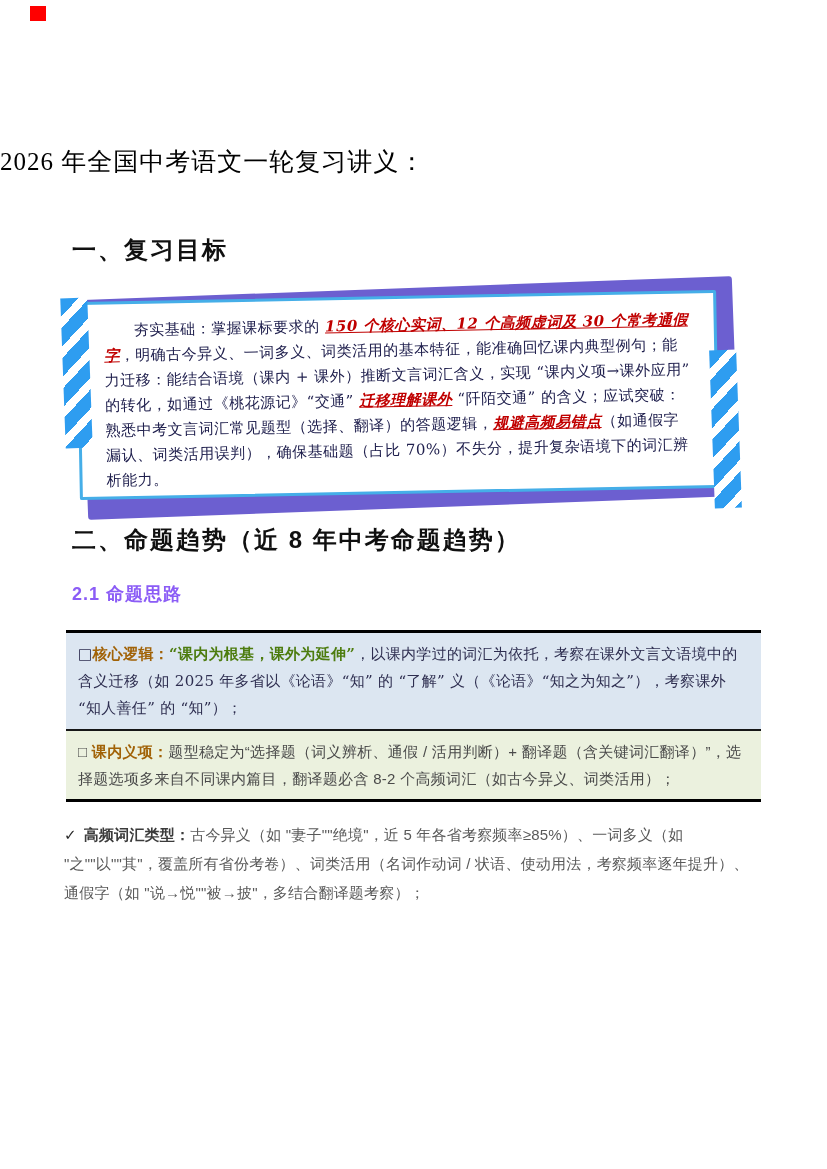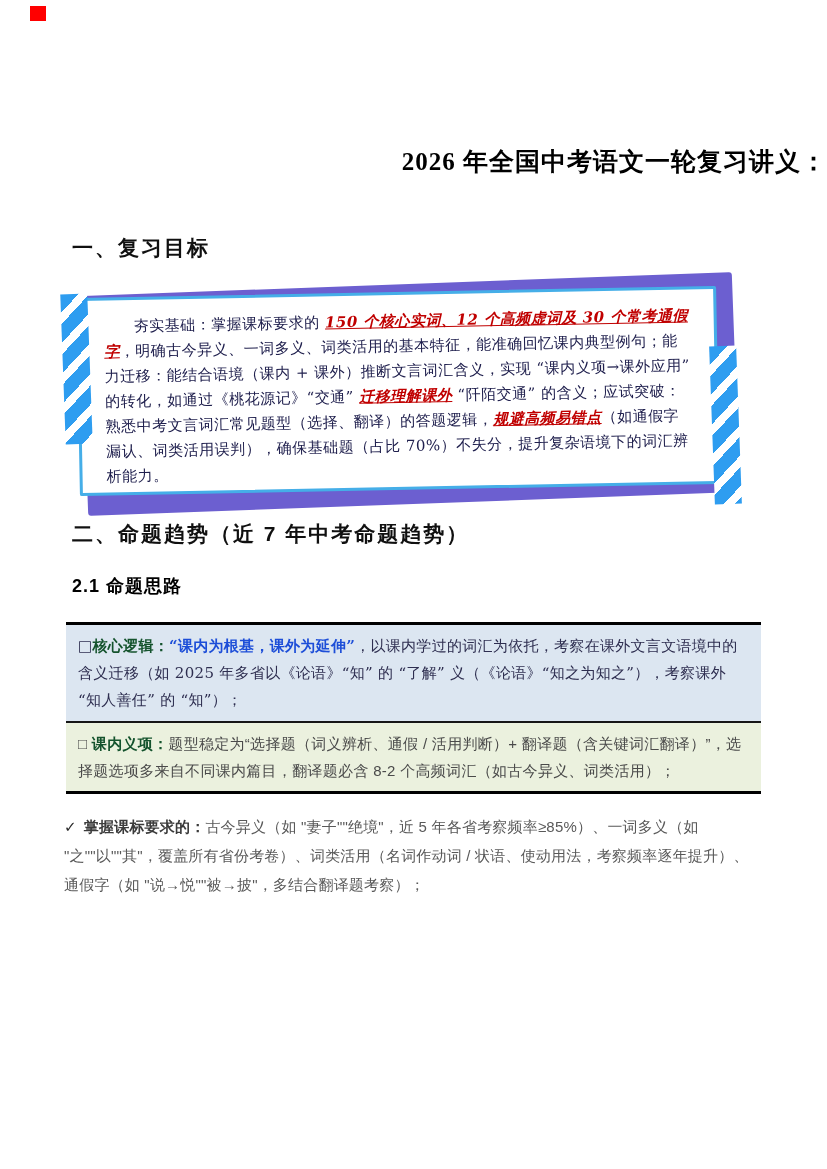--- a/index.html
+++ b/index.html
@@ -9,33 +9,33 @@
     position:relative;
     overflow:hidden;
     font-family:"Liberation Sans","DejaVu Sans",sans-serif;
     -webkit-font-smoothing:antialiased;
   }
   
   .corner-marker{position:absolute;left:30px;top:6px;width:16px;height:15px;background:#ff0000;}
 
   
   .doc-title{
-    margin:142px 0 16px 0;text-align:right;
+    margin:142px 0 16px 0;text-align:left;
     font-family:"Liberation Serif","DejaVu Serif",serif;
-    font-size:25px;font-weight:bold;color:#000;line-height:40px;
+    font-size:25px;font-weight:normal;color:#000;line-height:40px;
   }
   .t-line{display:block;letter-spacing:1px;}
 
   
   .h-sec{
-    margin:52px 0 0 72px;font-size:21px;font-weight:bold;color:#101010;
+    margin:52px 0 0 72px;font-size:24px;font-weight:bold;color:#101010;
     font-family:"Liberation Sans","DejaVu Sans",sans-serif;letter-spacing:2px;
   }
   .h-sec2{margin-top:30px;}
-  .h-sub{margin:26px 0 0 72px;font-size:18px;font-weight:bold;color:#000000;letter-spacing:1px;}
+  .h-sub{margin:26px 0 0 72px;font-size:18px;font-weight:bold;color:#8b5cf6;letter-spacing:1px;}
 
   
   .goal-wrap{position:relative;margin:30px 0 0 78px;width:640px;height:198px;}
   .goal-purple{
     position:absolute;left:6px;top:-8px;right:-18px;bottom:-14px;
     background:#6c5fd0;transform:rotate(-2.1deg);border-radius:3px;z-index:1;
   }
   .goal-card{
     position:absolute;left:0;top:0;right:0;bottom:0;
     background:#ffffff;border:3px solid #45aee8;border-radius:2px;
@@ -53,23 +53,23 @@
     background:repeating-linear-gradient(135deg,#2e9df0 0 13px,#ffffff 13px 21px);
   }
   .stripe-left{left:-15px;top:2px;height:150px;transform:rotate(-2.1deg);}
   .stripe-right{right:-21px;top:54px;height:158px;transform:rotate(-2.1deg);}
 
   
   .trend-table{margin:24px 66px 0 66px;border-top:3px solid #000;border-bottom:3px solid #000;}
   .trow{padding:7px 12px;}
   .trow + .trow{border-top:2px solid #161616;}
   .trow p{margin:0;font-size:15px;line-height:27px;letter-spacing:0.3px;}
-  .trow b.lab{color:#14532d;font-family:"Liberation Sans","DejaVu Sans",sans-serif;}
+  .trow b.lab{color:#a16207;font-family:"Liberation Sans","DejaVu Sans",sans-serif;}
   .trow-core{background:#dce6f1;color:#2e2e50;font-family:"DejaVu Serif","Liberation Serif",serif;}
-  .trow-core b.q{color:#1d4ed8;}
+  .trow-core b.q{color:#4d7c0f;}
   .trow-form{background:#ebf1de;color:#4a4a4a;font-family:"Liberation Sans","DejaVu Sans",sans-serif;}
   .trow-diff{background:#f2dbdb;color:#37373f;font-family:"DejaVu Serif","Liberation Serif",serif;}
 
   
   .focus{margin:18px 64px 0 64px;font-size:15px;line-height:29px;color:#595959;letter-spacing:0.2px;}
   .focus .check{color:#2a2a2a;font-weight:bold;margin-right:7px;}
   .focus b{color:#3b3b3b;}
 </style>
 </head>
 <body>
@@ -86,29 +86,29 @@
 
   <div class="goal-wrap">
     <div class="goal-purple"></div>
     <div class="stripe stripe-left"></div>
     <div class="stripe stripe-right"></div>
     <div class="goal-card">
       <p class="goal-text"><span>夯实基础：掌握课标要求的 </span><span class="hl">150 个核心实词、12 个高频虚词及 30 个常考通假字</span><span>，明确古今异义、一词多义、词类活用的基本特征，能准确回忆课内典型例句；能力迁移：能结合语境（课内 + 课外）推断文言词汇含义，实现 “课内义项→课外应用” 的转化，如通过《桃花源记》“交通” </span><span class="hl">迁移理解课外</span><span> “阡陌交通” 的含义；应试突破：熟悉中考文言词汇常见题型（选择、翻译）的答题逻辑，</span><span class="hl">规避高频易错点</span><span>（如通假字漏认、词类活用误判），确保基础题（占比 70%）不失分，提升复杂语境下的词汇辨析能力。</span></p>
     </div>
   </div>
 
-  <h2 class="h-sec h-sec2">二、命题趋势（近 7 年中考命题趋势）</h2>
+  <h2 class="h-sec h-sec2">二、命题趋势（近 8 年中考命题趋势）</h2>
 
   <h3 class="h-sub">2.1 命题思路</h3>
 
   <div class="trend-table">
     <div class="trow trow-core">
       <p><span>□</span><b class="lab">核心逻辑：</b><b class="q">“课内为根基，课外为延伸”</b><span>，以课内学过的词汇为依托，考察在课外文言文语境中的含义迁移（如 2025 年多省以《论语》“知” 的 “了解” 义（《论语》“知之为知之”），考察课外 “知人善任” 的 “知”）；</span></p>
     </div>
     <div class="trow trow-form">
       <p><span>□ </span><b class="lab">课内义项：</b><span>题型稳定为“选择题（词义辨析、通假 / 活用判断）+ 翻译题（含关键词汇翻译）”，选择题选项多来自不同课内篇目，翻译题必含 8-2 个高频词汇（如古今异义、词类活用）；</span></p>
     </div>
   </div>
 
 
-  <p class="focus"><span class="check">✓</span><b>掌握课标要求的：</b><span>古今异义（如 "妻子""绝境"，近 5 年各省考察频率≥85%）、一词多义（如 "之""以""其"，覆盖所有省份考卷）、词类活用（名词作动词 / 状语、使动用法，考察频率逐年提升）、通假字（如 "说→悦""被→披"，多结合翻译题考察）；</span></p>
+  <p class="focus"><span class="check">✓</span><b>高频词汇类型：</b><span>古今异义（如 "妻子""绝境"，近 5 年各省考察频率≥85%）、一词多义（如 "之""以""其"，覆盖所有省份考卷）、词类活用（名词作动词 / 状语、使动用法，考察频率逐年提升）、通假字（如 "说→悦""被→披"，多结合翻译题考察）；</span></p>
 
 </div>
 
 </body></html>

